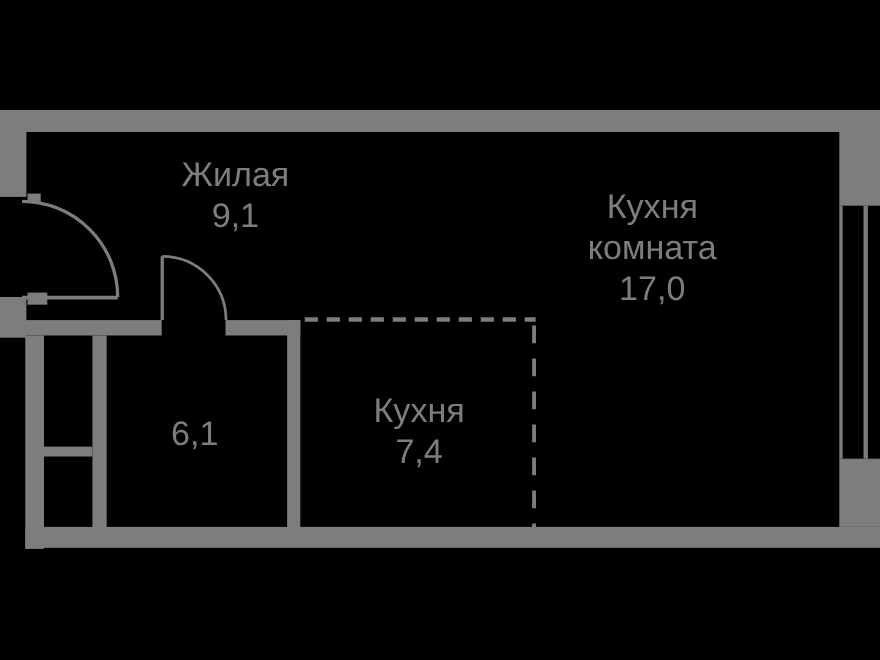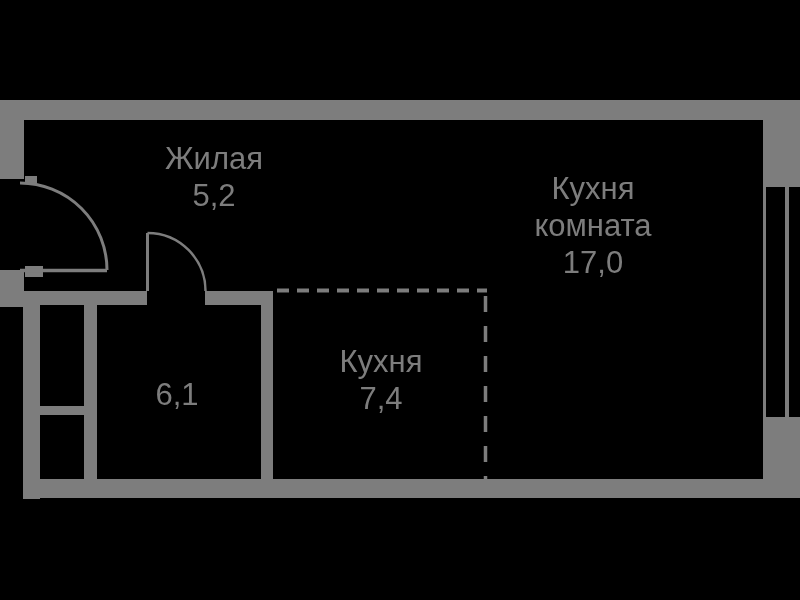--- a/index.html
+++ b/index.html
@@ -23,21 +23,21 @@
     color:var(--wall);
     font-size:31px;
     line-height:37px;
     white-space:normal;
   }
   .room-label .room-name,
   .room-label .room-area{display:block;}
   .label-hall   {left:214px;top:177px;width:200px;}
   .label-living {left:593px;top:225px;width:160px;}
   .label-bath   {left:177px;top:394px;width:220px;}
-  .label-kitchen{left:381px;top:380px;width:200px;}
+  .label-kitchen{left:381px;top:392px;width:200px;}
 </style>
 </head>
 <body>
 
 <div class="stage">
 
   <div class="wall" style="left:0;   top:100px; width:800px; height:20px;"></div>
   <div class="wall" style="left:0;   top:120px; width:24px;  height:59px;"></div>
   <div class="wall" style="left:0;   top:270px; width:24px;  height:37px;"></div>
   <div class="wall" style="left:23px;top:291px; width:124px; height:14px;"></div>
@@ -63,21 +63,21 @@
 
     <line x1="147.5" y1="233" x2="147.5" y2="291" stroke="var(--wall)" stroke-width="3"></line>
     <path d="M147.5,233 A58,58 0 0 1 205.5,291" fill="none" stroke="var(--wall)" stroke-width="2.5"></path>
 
     <line x1="277" y1="290.5" x2="487" y2="290.5" stroke="var(--wall)" stroke-width="4" stroke-dasharray="12 8"></line>
     <line x1="485.5" y1="296" x2="485.5" y2="479" stroke="var(--wall)" stroke-width="3.5" stroke-dasharray="16 14"></line>
   </svg>
 
   <div class="room-label label-hall">
     <span class="room-name">Жилая</span>
-    <span class="room-area">5,2</span>
+    <span class="room-area">9,1</span>
   </div>
 
   <div class="room-label label-living">
     <span class="room-name">Кухня комната</span>
     <span class="room-area">17,0</span>
   </div>
 
   <div class="room-label label-bath">
     <span class="room-area">6,1</span>
   </div>

